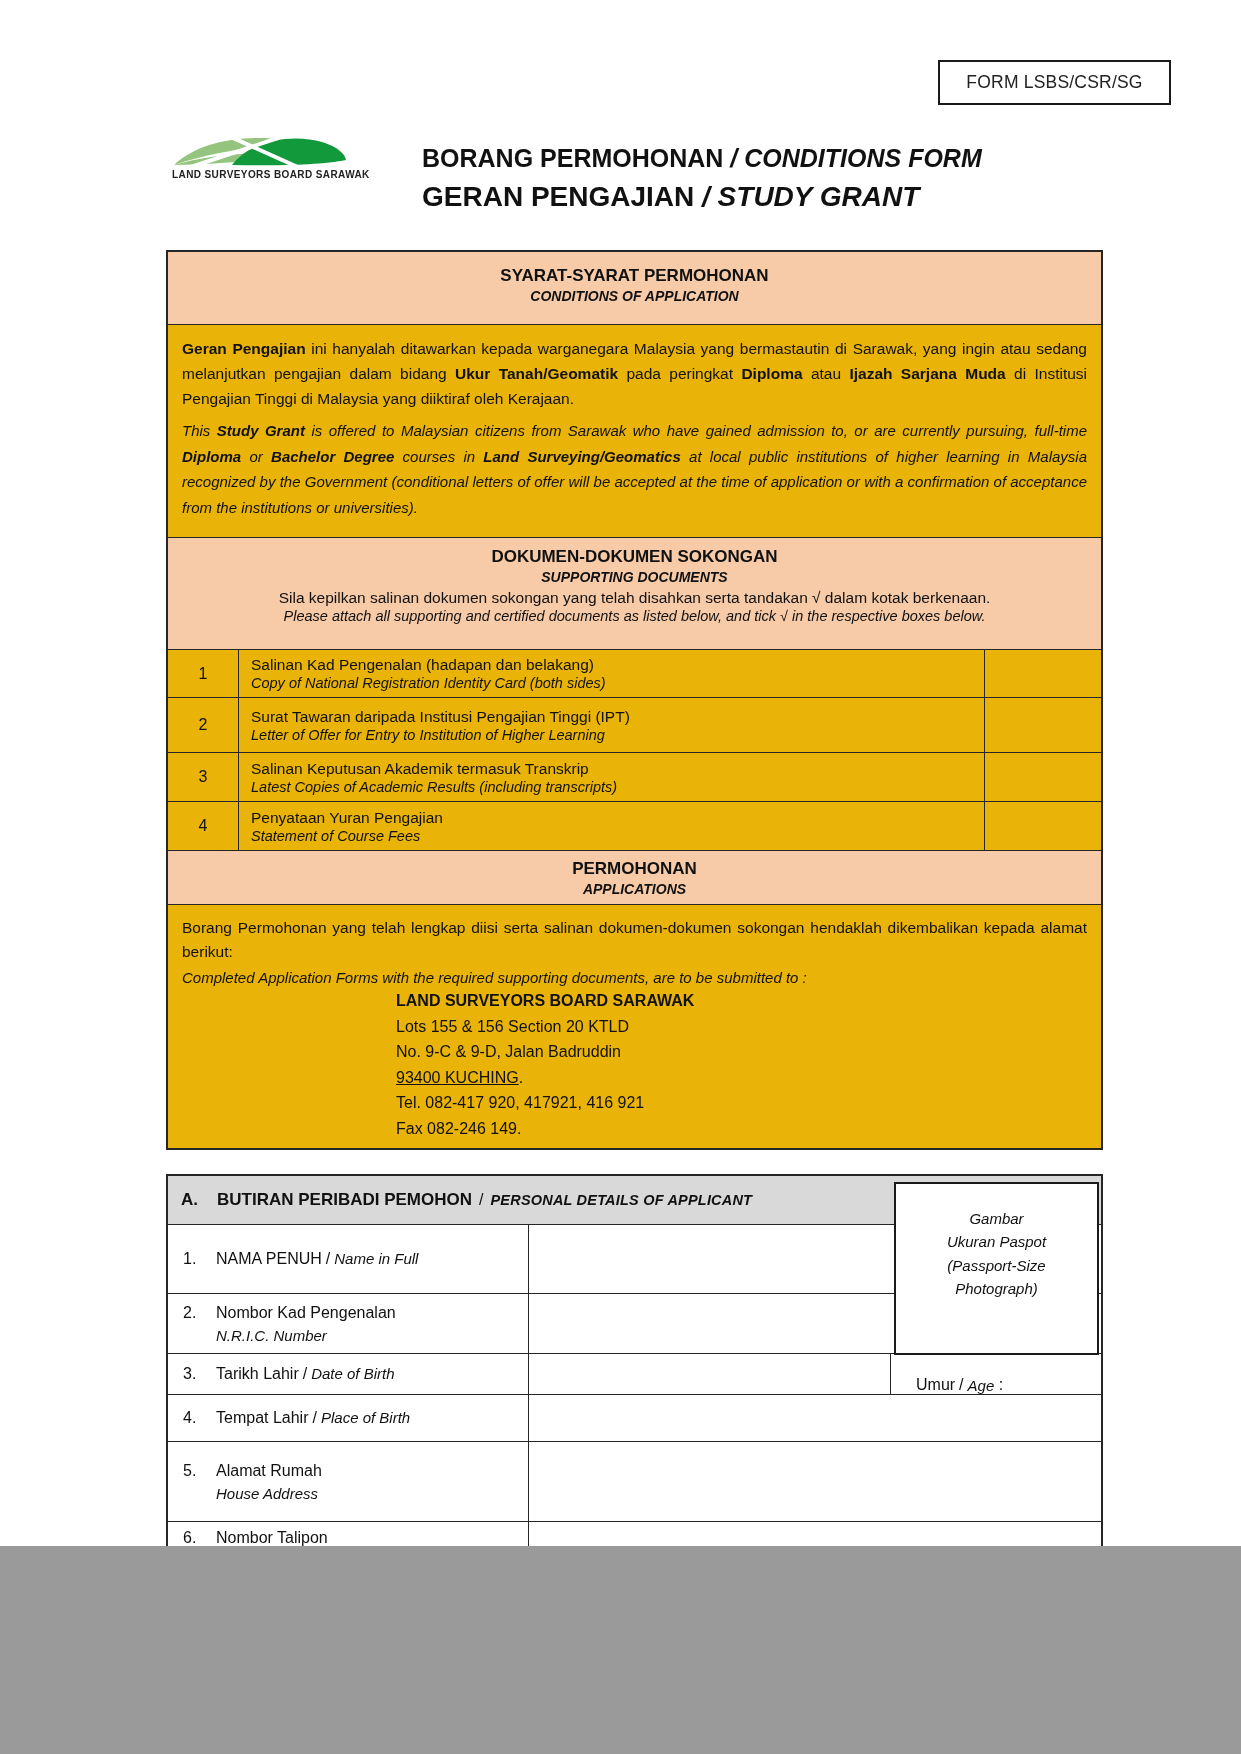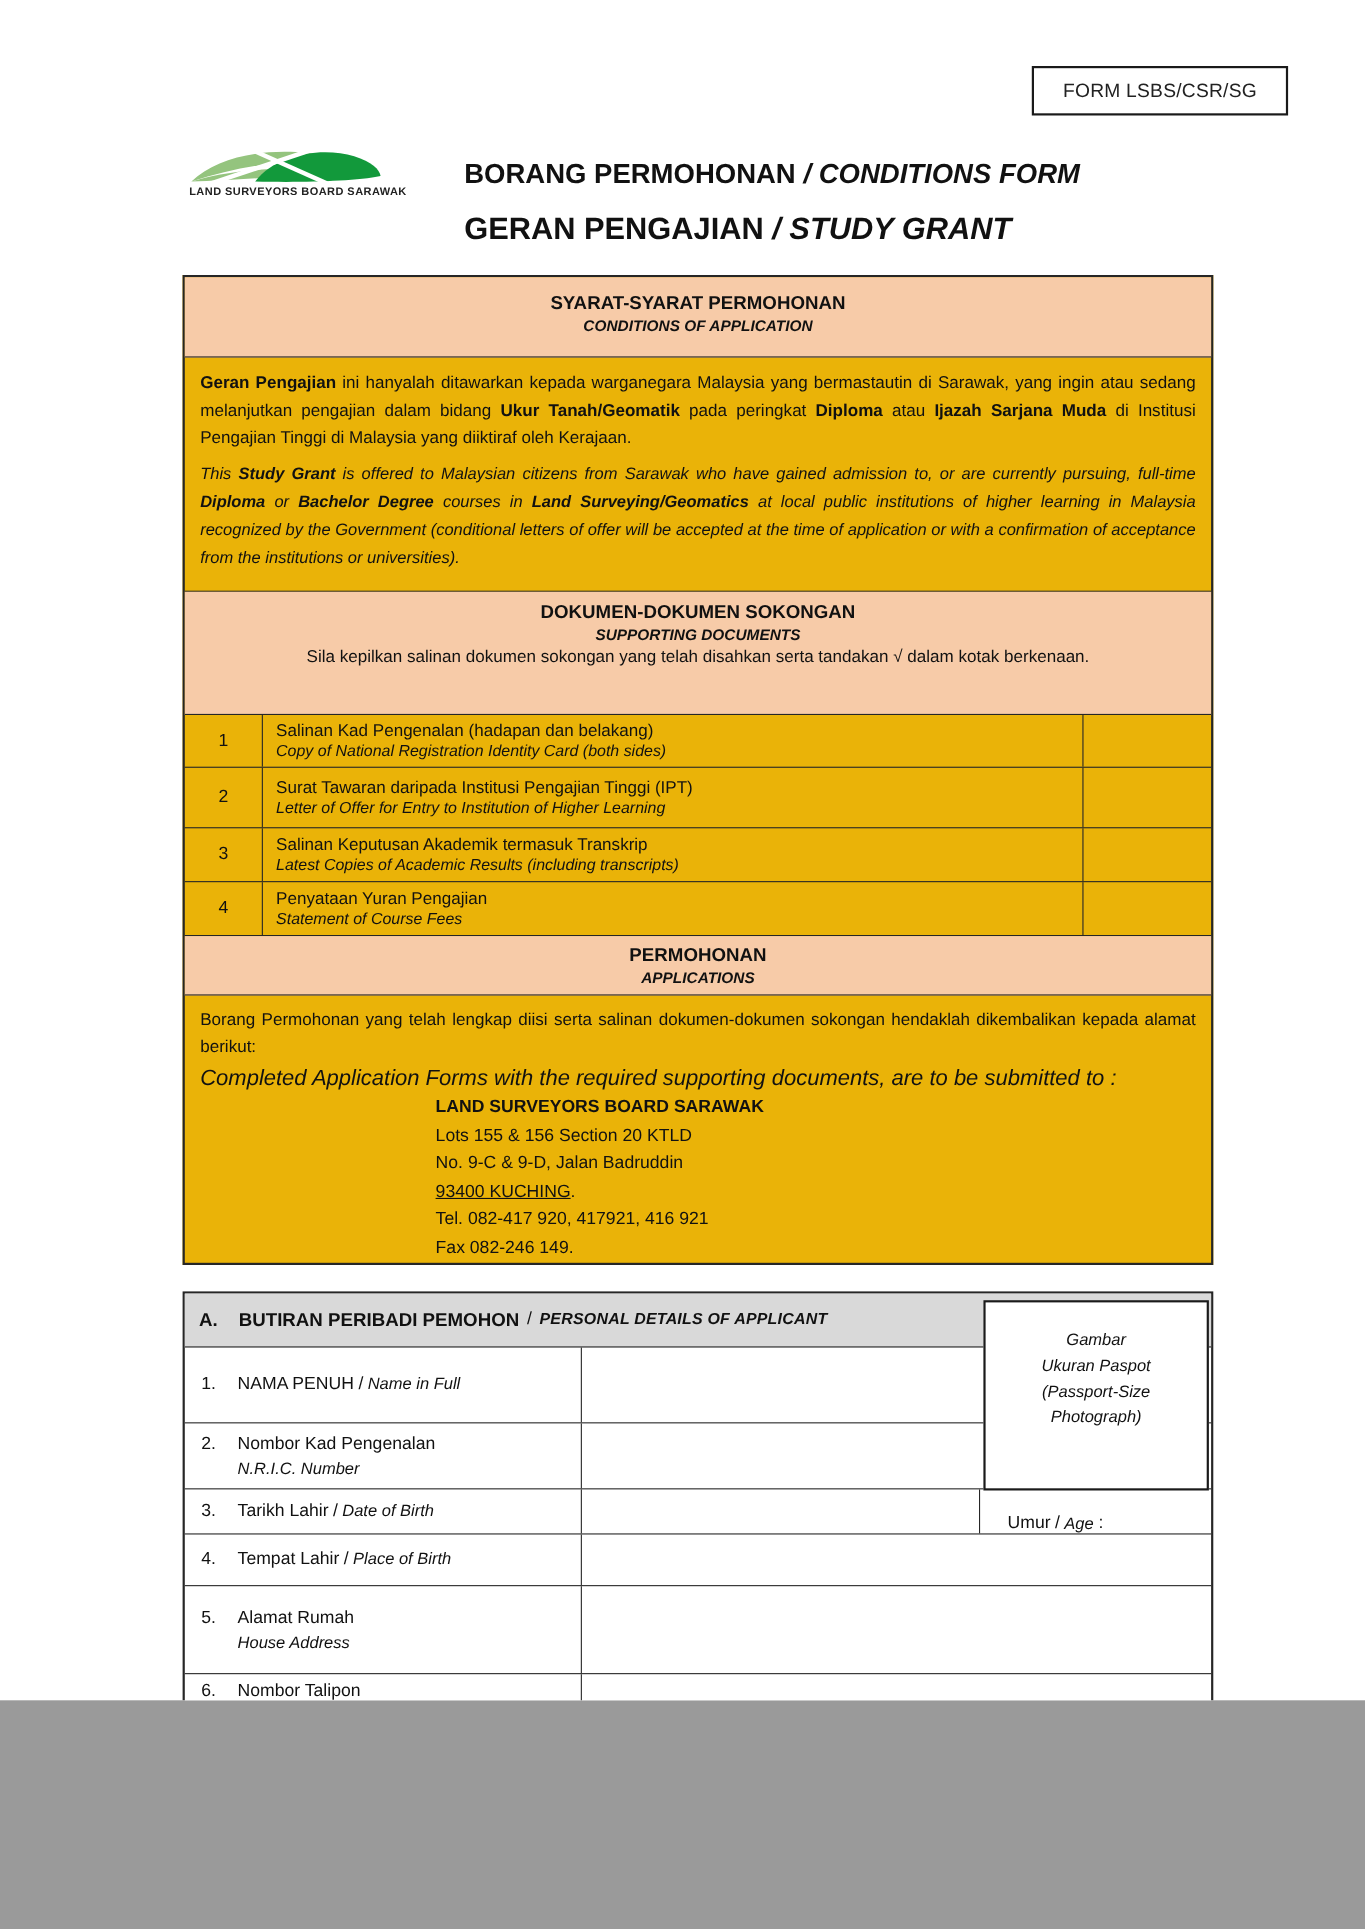--- a/index.html
+++ b/index.html
@@ -18,21 +18,21 @@
     font-size:17.5px; color:#222; letter-spacing:0.2px;
   }
   .logo { position:absolute; left:172px; top:134px; width:176px; }
   .logo svg { display:block; }
   .logo-caption {
     font-size:10px; font-weight:bold; letter-spacing:0.4px;
     white-space:nowrap; color:#222; margin-top:1px;
   }
   .titles { position:absolute; left:422px; top:144px; white-space:nowrap; }
   .title-line1 { font-size:25px; font-weight:bold; }
-  .title-line2 { font-size:28px; font-weight:bold; margin-top:19px; }
+  .title-line2 { font-size:28px; font-weight:bold; margin-top:8px; }
   .title-en { font-style:italic; }
 
   
   .main-table {
     position:absolute; left:166px; top:250px; width:937px;
     border:2px solid #262626; box-sizing:border-box; background:#eab308;
   }
   .peach { background:#F7CBA8; text-align:center; }
   .rule-b { border-bottom:1.5px solid #262626; }
   .sec-title-my { font-size:17px; font-weight:bold; }
@@ -54,21 +54,21 @@
   }
   .doc-desc { flex:1; padding:3px 12px; display:flex; flex-direction:column; justify-content:center; }
   .doc-my { font-size:15.5px; }
   .doc-en { font-size:14.5px; font-style:italic; margin-top:1px; }
   .doc-chk { width:117px; min-width:117px; border-left:1.5px solid #262626; box-sizing:border-box; cursor:pointer; }
 
   .perm-head { height:54px; box-sizing:border-box; padding-top:8px; }
 
   .app-body { height:243px; box-sizing:border-box; padding:8px 14px; }
   .app-my { font-size:15.5px; line-height:1.55; text-align:justify; margin:3px 0; }
-  .app-en { font-size:20px; font-style:italic; margin:5px 0 2px 0; }
+  .app-en { font-size:15px; font-style:italic; margin:5px 0 2px 0; }
   .address { margin-left:214px; font-size:16px; line-height:1.6; }
   .addr-name { font-weight:bold; }
   .u { text-decoration:underline; }
 
   
   .sa-table {
     position:absolute; left:166px; top:1174px; width:937px;
     border:2px solid #262626; box-sizing:border-box; background:#fff;
   }
   .sa-head {
@@ -151,20 +151,21 @@
 
     <div class="cond-body rule-b">
       <p class="jpara"><span class="b">Geran Pengajian</span><span> ini hanyalah ditawarkan kepada warganegara Malaysia yang bermastautin di Sarawak, yang ingin atau sedang melanjutkan pengajian dalam bidang </span><span class="b">Ukur Tanah/Geomatik</span><span> pada peringkat </span><span class="b">Diploma</span><span> atau </span><span class="b">Ijazah Sarjana Muda</span><span> di Institusi Pengajian Tinggi di Malaysia yang diiktiraf oleh Kerajaan.</span></p>
       <p class="jpara en"><span>This </span><span class="b">Study Grant</span><span> is offered to Malaysian citizens from Sarawak who have gained admission to, or are currently pursuing, full-time </span><span class="b">Diploma</span><span> or </span><span class="b">Bachelor Degree</span><span> courses in </span><span class="b">Land Surveying/Geomatics</span><span> at local public institutions of higher learning in Malaysia recognized by the Government (conditional letters of offer will be accepted at the time of application or with a confirmation of acceptance from the institutions or universities).</span></p>
     </div>
 
     <div class="peach docs-head rule-b">
       <div class="sec-title-my">DOKUMEN-DOKUMEN SOKONGAN</div>
       <div class="sec-title-en">SUPPORTING DOCUMENTS</div>
       <div class="docs-note-my">Sila kepilkan salinan dokumen sokongan yang telah disahkan serta tandakan √ dalam kotak berkenaan.</div>
+      <div class="docs-note-en">Please attach all supporting and certified documents as listed below, and tick √ in the respective boxes below.</div>
     </div>
 
     <div class="doc-row rule-b" style="height:48px;">
       <div class="doc-no">1</div>
       <div class="doc-desc">
         <div class="doc-my">Salinan Kad Pengenalan (hadapan dan belakang)</div>
         <div class="doc-en">Copy of National Registration Identity Card (both sides)</div>
       </div>
       <div class="doc-chk"></div>
     </div>

